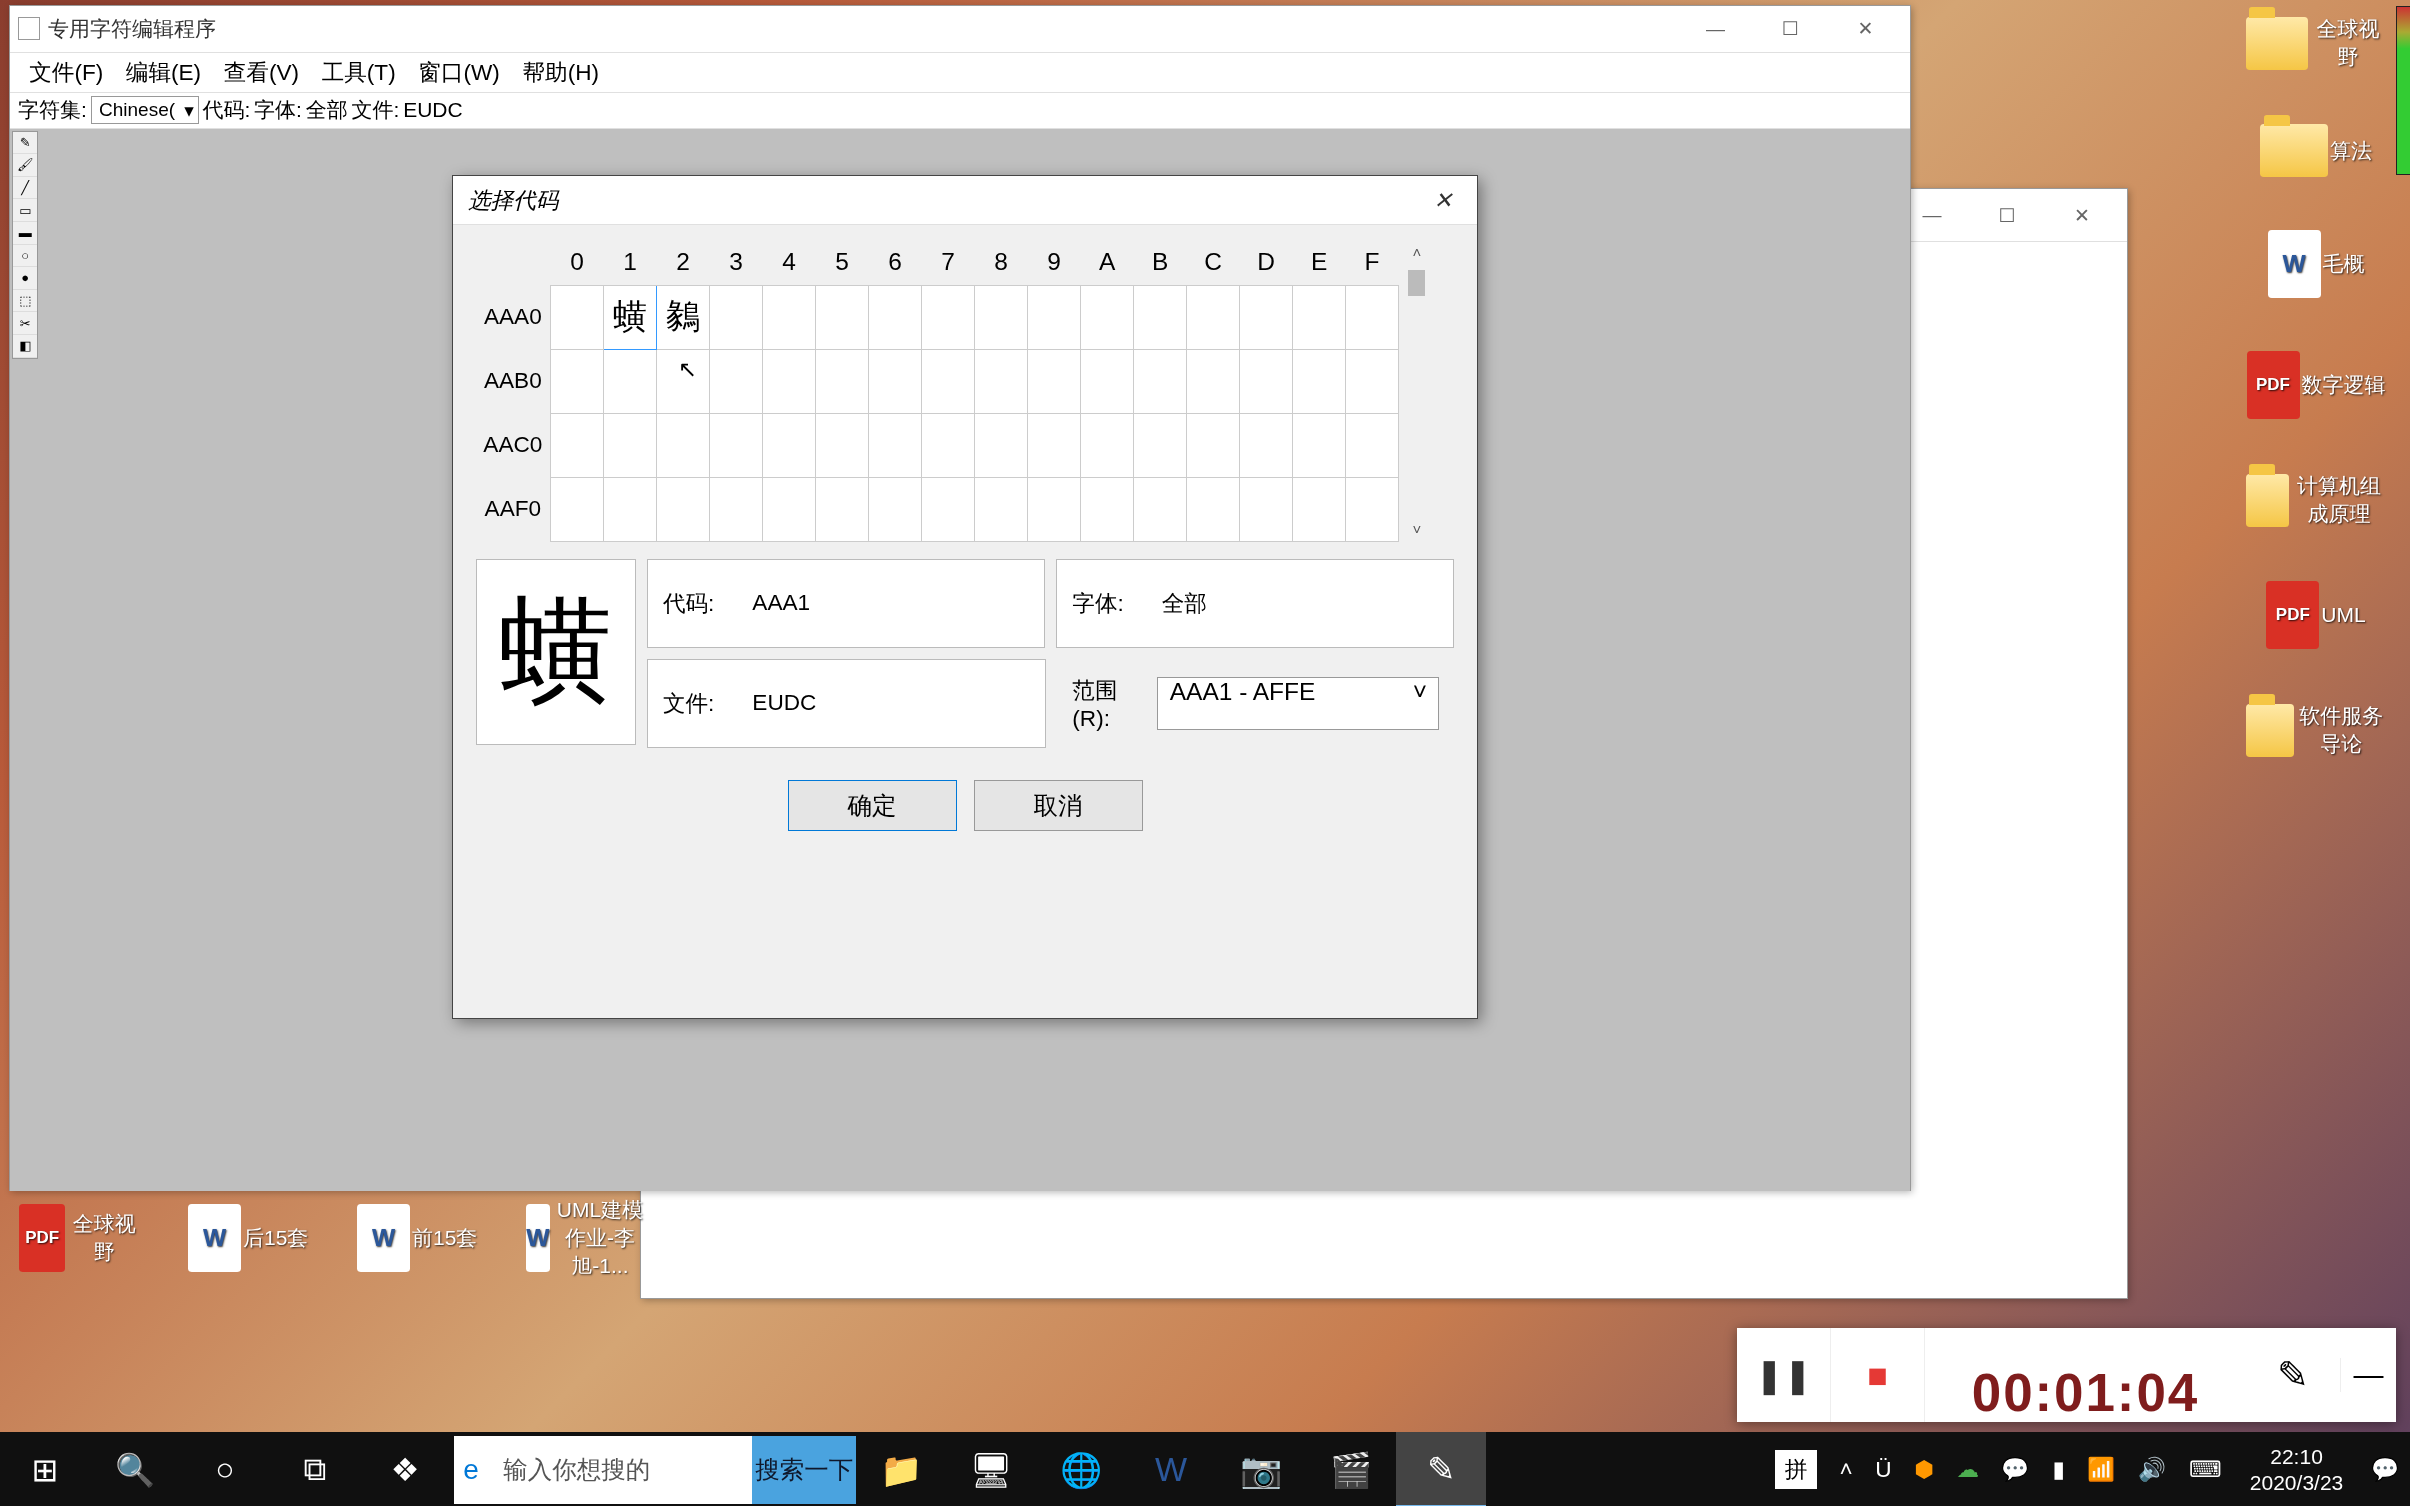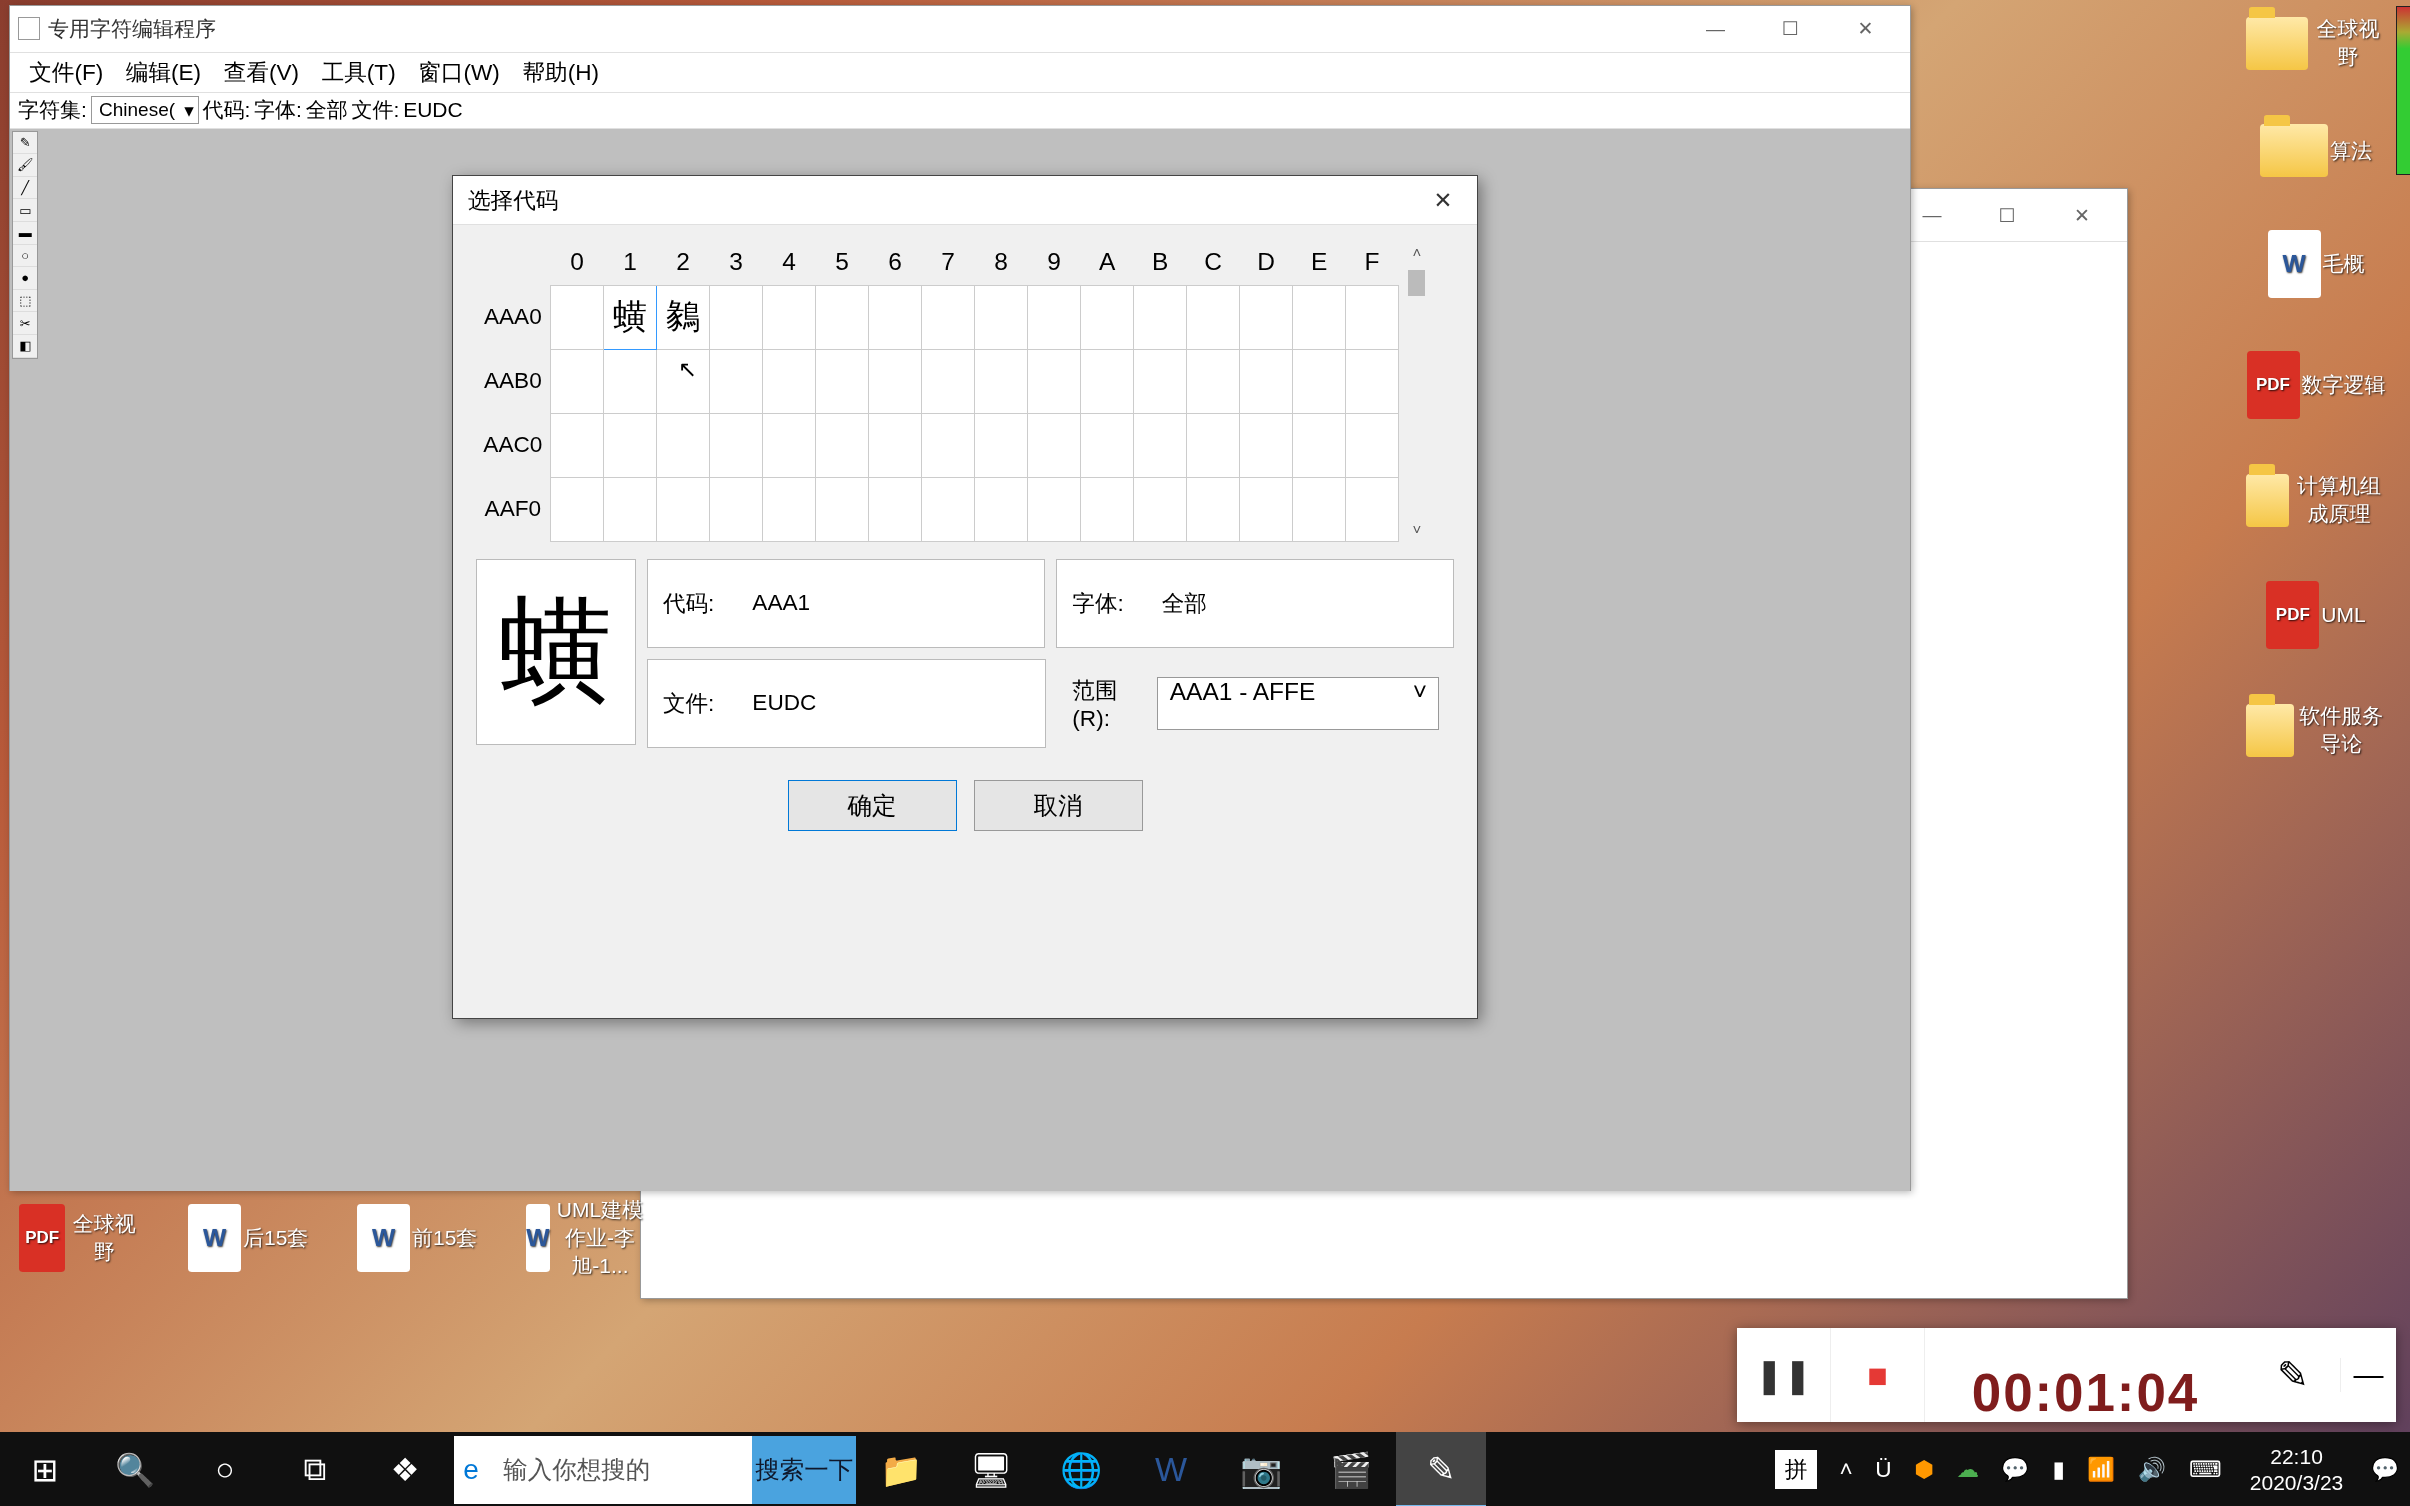--- a/index.html
+++ b/index.html
@@ -28,21 +28,21 @@
 
 .tool-palette { position: absolute; left: 1.9px; top: 1.9px; width: 26px; background: #f0f0f0; border: 0.9px solid #999; display: flex; flex-direction: column; }
 .tool-btn { width: 100%; height: 22.6px; display: flex; align-items: center; justify-content: center; font-size: 13px; border-bottom: 0.9px solid #ddd; }
 
 
 .secondary-window { position: absolute; left: 640px; top: 188px; width: 1488px; height: 1111px; background: #fff; border: 0.9px solid #999; box-shadow: 1.9px 1.9px 7.5px rgba(0,0,0,0.3); }
 .secondary-titlebar { height: 53px; background: #fff; display: flex; align-items: center; justify-content: flex-end; padding: 0 7.5px; border-bottom: 0.9px solid #e0e0e0; }
 
 
 .dialog { position: absolute; left: 452px; top: 175px; width: 1026px; height: 844px; background: #f0f0f0; border: 0.9px solid #444; box-shadow: 3.8px 3.8px 15px rgba(0,0,0,0.4); z-index: 100; }
-.dialog-titlebar { height: 49px; background: #fff; display: flex; align-items: center; padding: 0 15px; border-bottom: 0.9px solid #e0e0e0; }
+.dialog-titlebar { height: 49px; background: #fff; display: flex; align-items: center; padding: 0 15px; border-bottom: 0.9px solid #e0e0e0; font-style: italic; }
 .dialog-title { flex: 1; font-size: 22.6px; }
 .dialog-close { width: 38px; height: 38px; display: flex; align-items: center; justify-content: center; font-size: 22.6px; color: #333; }
 .dialog-body { padding: 15px 22.6px; }
 
 .grid-table { border-collapse: collapse; }
 .grid-table th, .grid-table td { border: 0.9px solid #ccc; width: 53px; height: 64px; text-align: center; font-size: 24.5px; font-weight: normal; background: #fff; }
 .grid-table th { border-top: none; border-bottom: 0.9px solid #ccc; height: 45px; background: #f0f0f0; border-left-color: transparent; border-right-color: transparent; }
 .grid-table .row-header { border: none; width: 75px; background: #f0f0f0; text-align: center; font-size: 22.6px; }
 .grid-table td.selected { border: 1.9px solid #3399ff; }
 .grid-table td.glyph { font-family: serif; font-size: 34px; }

